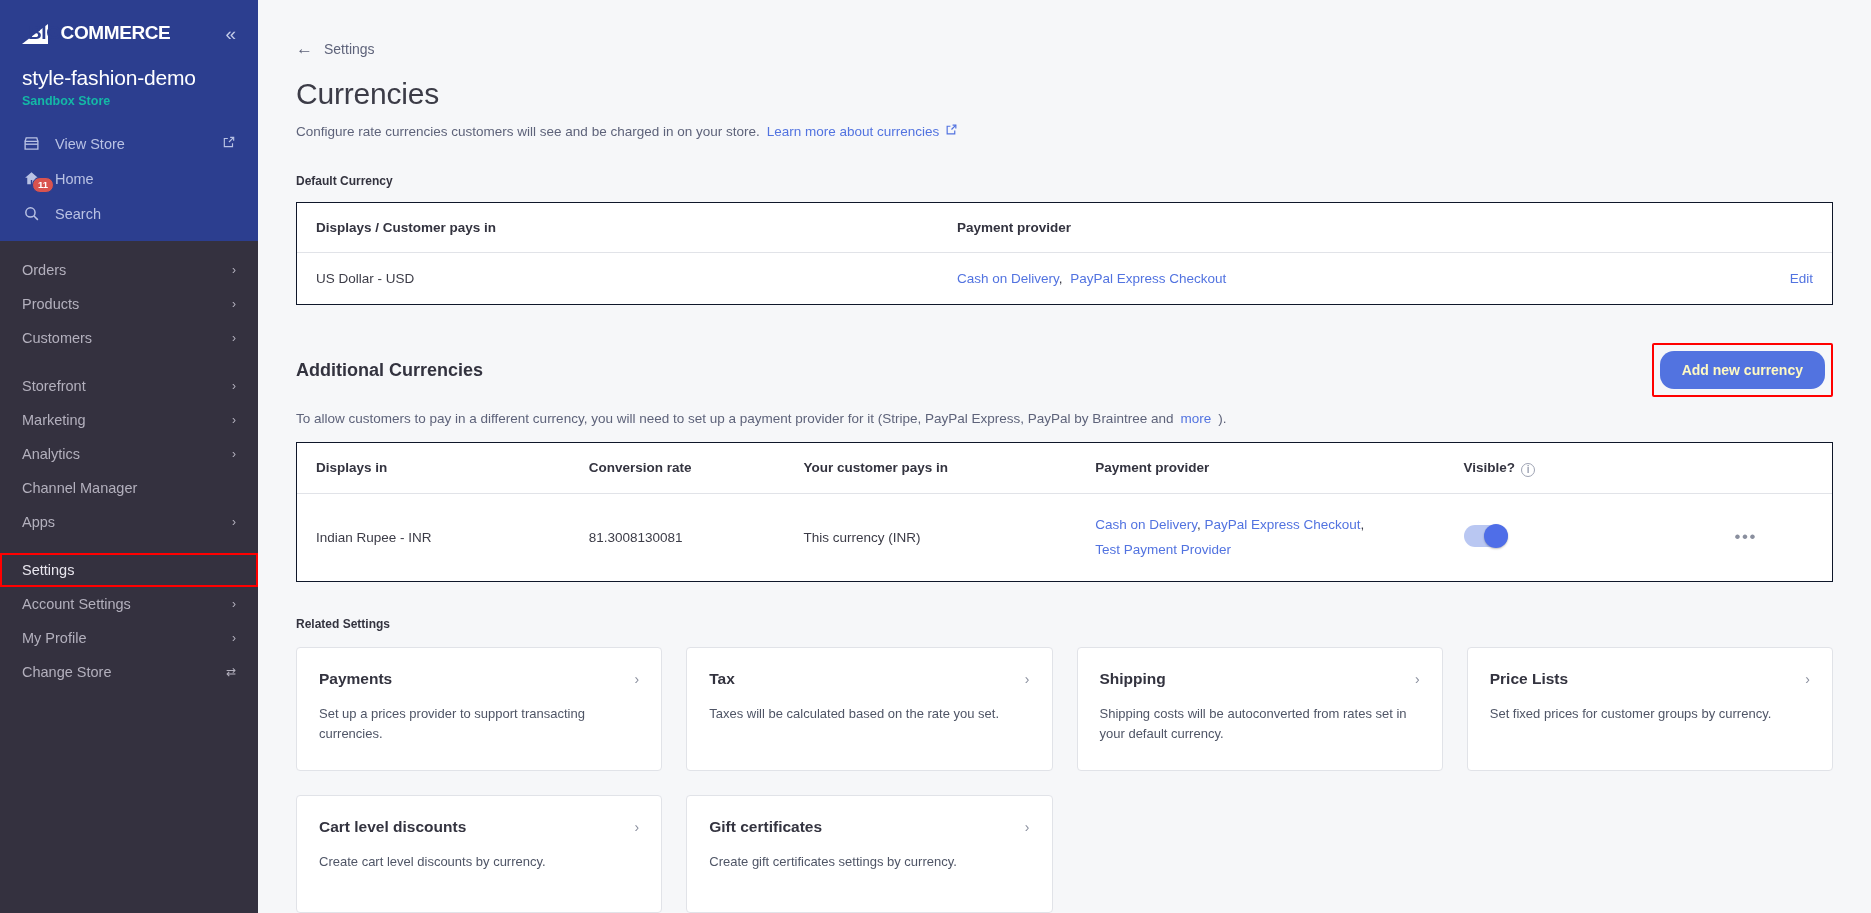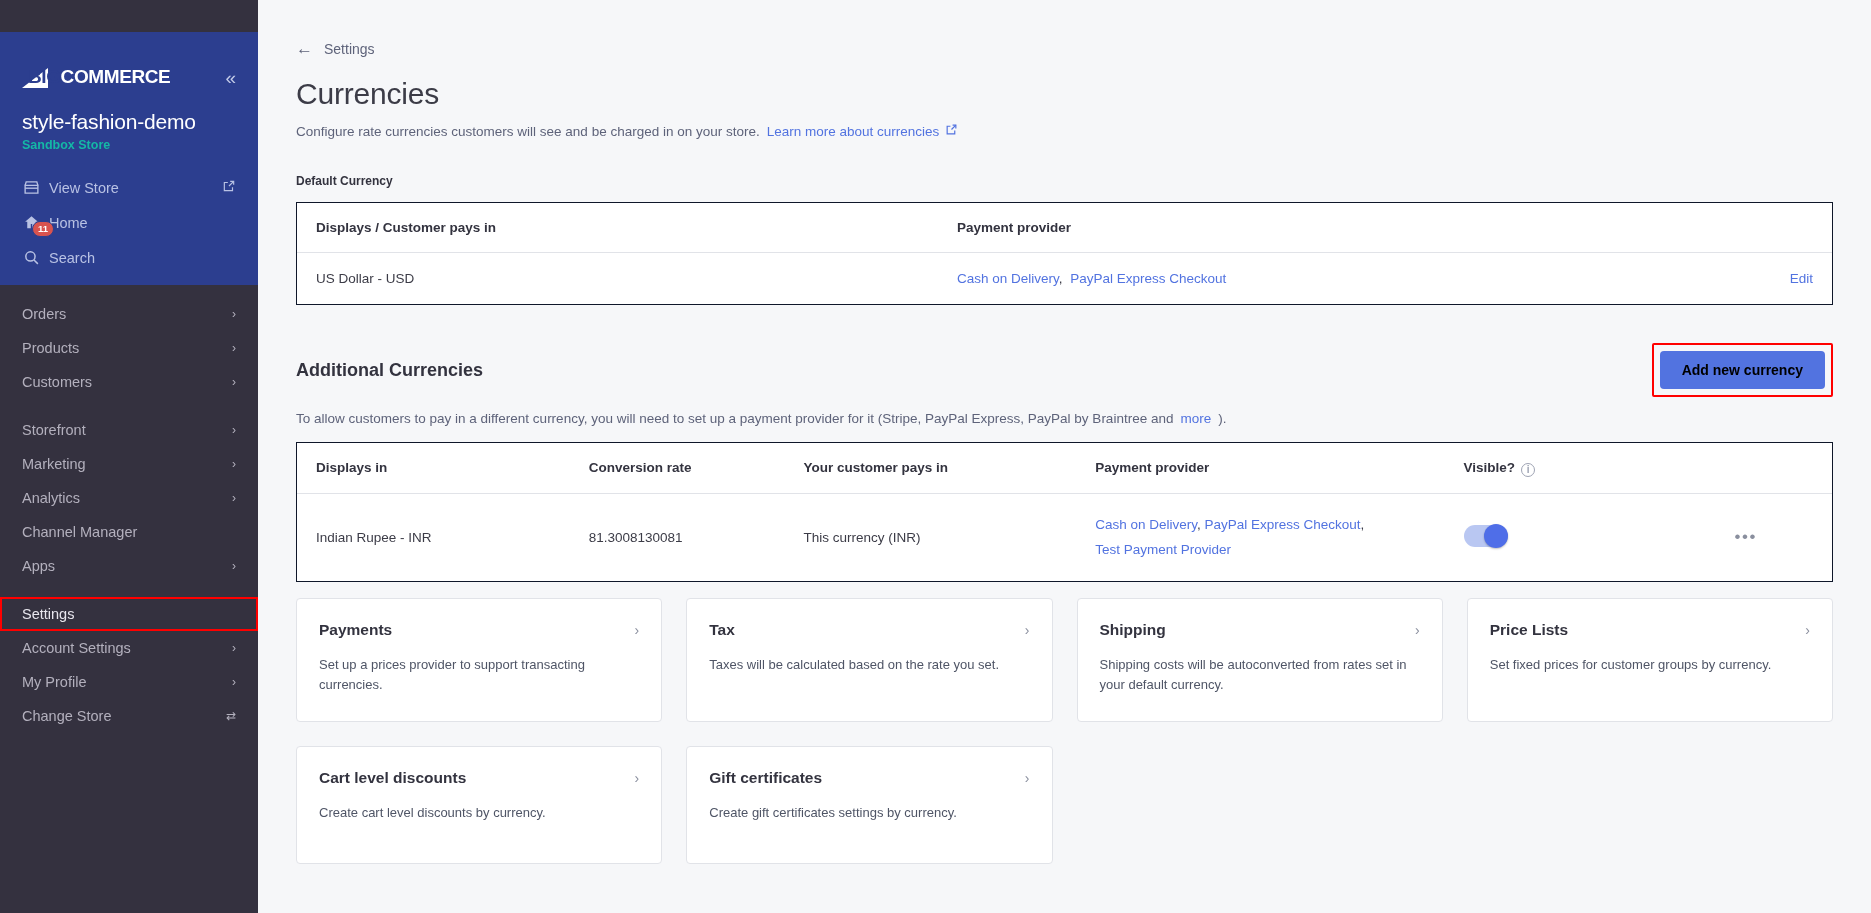--- a/index.html
+++ b/index.html
@@ -11,21 +11,21 @@
   }
   .app { display: flex; width: 1871px; height: 913px; }
 
   
   .sidebar {
     width: 258px; flex: 0 0 258px; height: 913px;
     background: #34313f;
     display: flex; flex-direction: column;
     position: relative;
   }
-  .sb-top { background: #2c3e8f; padding: 16px 0 10px 0; margin-top: 32px; }
+  .sb-top { background: #2c3e8f; padding: 4px 0 10px 0; }
   .sb-logo-row {
     display: flex; align-items: center; justify-content: space-between;
     padding: 18px 22px 6px 22px;
   }
   .logo { display: flex; align-items: center; }
   .logo-mark {
     width: 0; height: 0;
     border-left: 26px solid transparent;
     border-bottom: 20px solid #ffffff;
     margin-right: -22px;
@@ -44,21 +44,21 @@
   }
   .store-name {
     color: #ffffff; font-size: 21px; font-weight: 400;
     padding: 16px 22px 0 22px; letter-spacing: -0.2px;
   }
   .store-sub {
     color: #14b8a6; font-size: 12.5px; font-weight: 700;
     padding: 4px 22px 18px 22px;
   }
   .sb-toprow {
-    display: flex; align-items: center; gap: 8px;
+    display: flex; align-items: center; gap: 14px;
     padding: 8px 22px; color: #b9c2e4; font-size: 14.5px;
     cursor: pointer; position: relative;
   }
   .sb-toprow .lbl { flex: 1; }
   .sb-toprow .ext { color: #b9c2e4; }
   .ico { width: 19px; height: 19px; display: inline-flex; align-items: center; justify-content: center; flex: 0 0 19px; }
   .badge {
     position: absolute; left: 32px; top: 16px;
     background: #d9534f; color: #fff; font-size: 9.5px; font-weight: 700;
     border-radius: 9px; padding: 1px 5px; line-height: 1.3;
@@ -101,21 +101,21 @@
 
   h2.section-title {
     font-size: 12px; font-weight: 700; color: #33333f;
     margin: 35px 0 14px 0;
   }
   .section-row { display: flex; align-items: center; justify-content: space-between; margin: 38px 0 14px 0; }
   .section-row h2 { margin: 0; font-size: 18px; font-weight: 700; color: #33333f; }
 
   .btn-wrap { border: 2px solid #ff0000; padding: 6px; border-radius: 2px; }
   .btn-primary {
-    background: #5273e0; color: #000000; border: none; border-radius: 4px;
+    background: #5273e0; color: #fef9c3; border: none; border-radius: 14px;
     font-size: 14px; font-weight: 700; padding: 11px 22px;
     cursor: pointer; font-family: "Liberation Sans", sans-serif;
   }
 
   .card {
     background: #fff; border: 1px solid #0f172a; border-radius: 0;
   }
   table.tbl { width: 100%; border-collapse: collapse; }
   table.tbl th {
     text-align: left; font-size: 13.5px; font-weight: 700; color: #33333f;
@@ -363,20 +363,21 @@
               </span>
             </td>
             <td class="pad-r" style="text-align:center">
               <span class="dots">•••</span>
             </td>
           </tr>
         </tbody>
       </table>
     </div>
 
+    <h2 class="section-title">Related Settings</h2>
     <div class="cards-grid">
       <div class="rcard">
         <div class="rcard-head">
           <span class="rcard-title">Payments</span>
           <span class="rcard-chev">›</span>
         </div>
         <div class="rcard-desc">Set up a prices provider to support transacting currencies.</div>
       </div>
       <div class="rcard">
         <div class="rcard-head">

